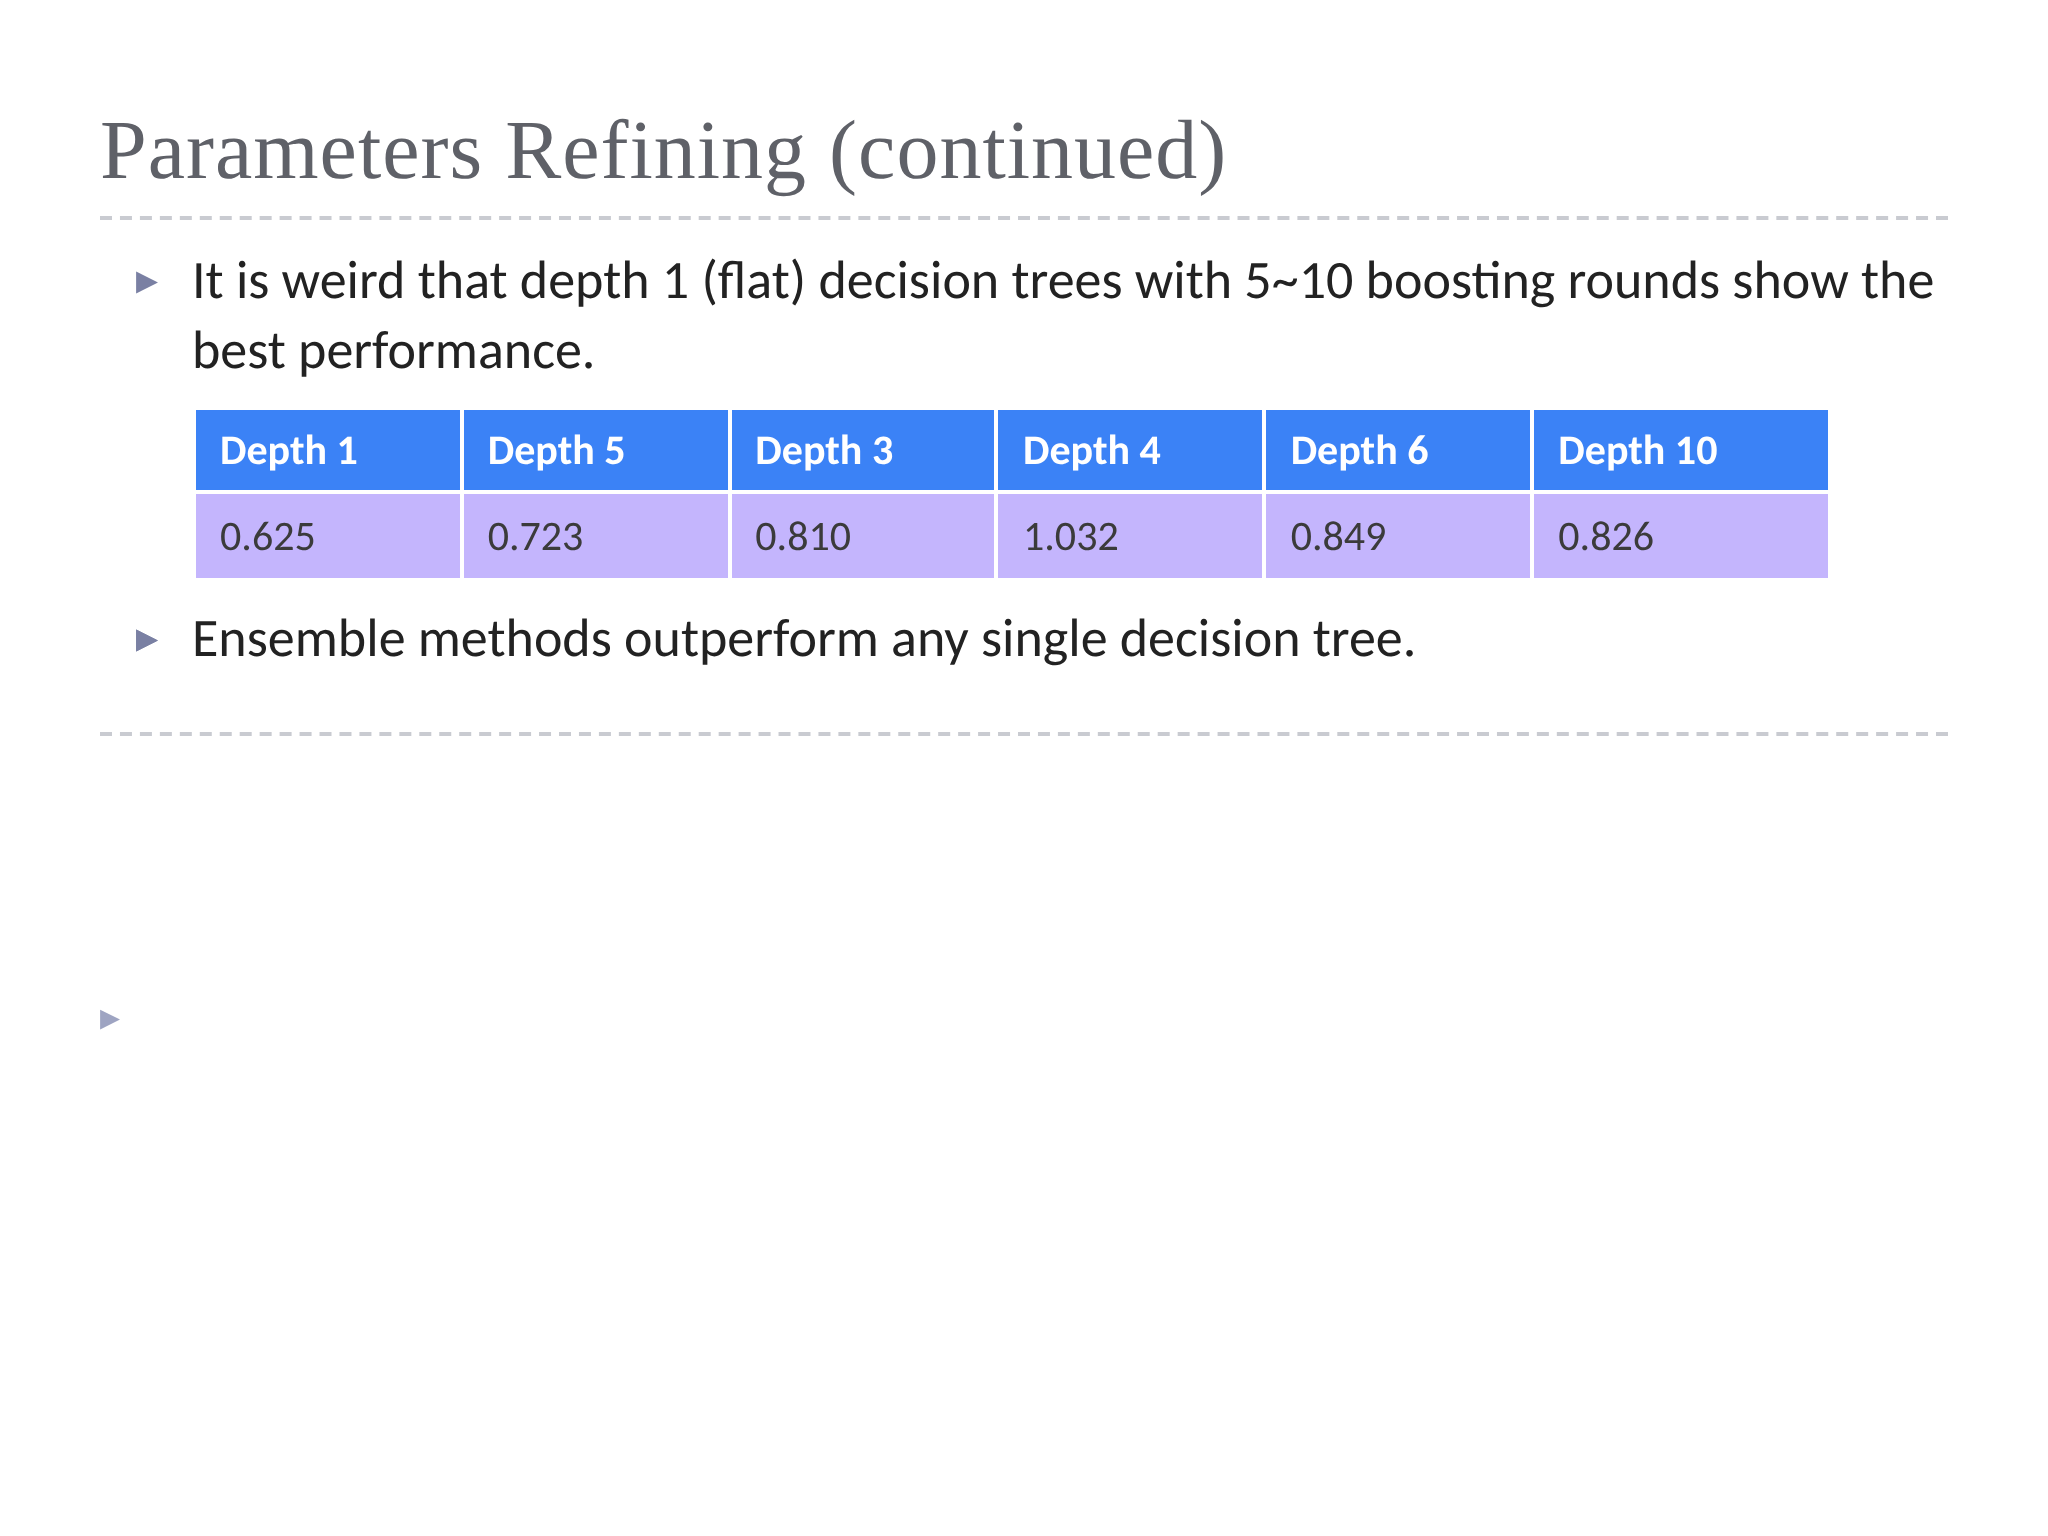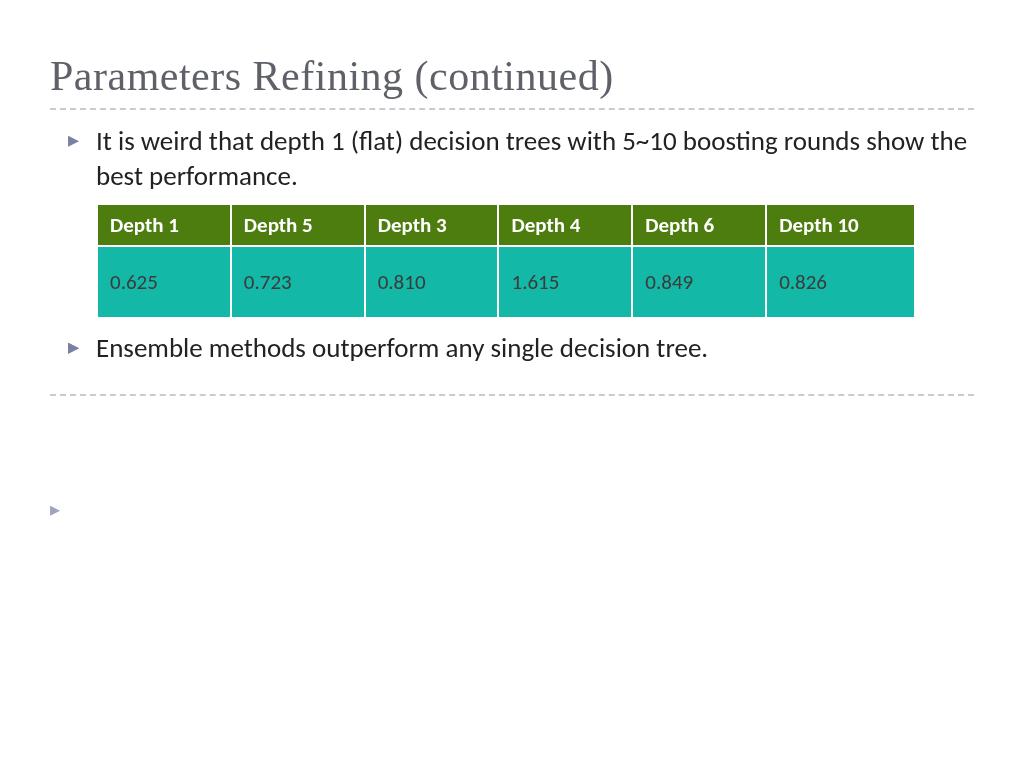--- a/index.html
+++ b/index.html
@@ -81,31 +81,31 @@
   .table-wrap {
     margin: 8px 0 12px 46px;
     width: 820px;
   }
   table.depth {
     border-collapse: collapse;
     width: 100%;
     font-size: 21px;
   }
   table.depth th {
-    background: #4d7c0f;
+    background: #3b82f6;
     color: #fff;
     font-weight: 700;
     text-align: left;
     padding: 7px 12px;
     border: 2px solid #fff;
   }
   table.depth td {
-    background: #14b8a6;
+    background: #c4b5fd;
     color: #3b3b3b;
-    padding: 22px 12px;
+    padding: 8px 12px;
     border: 2px solid #fff;
   }
   .footer-arrow {
     position: absolute;
     left: 50px;
     bottom: 30px;
     color: #9ea4c2;
     font-size: 20px;
   }
 </style>
@@ -136,21 +136,21 @@
           <th>Depth 4</th>
           <th>Depth 6</th>
           <th>Depth 10</th>
         </tr>
       </thead>
       <tbody>
         <tr>
           <td>0.625</td>
           <td>0.723</td>
           <td>0.810</td>
-          <td>1.615</td>
+          <td>1.032</td>
           <td>0.849</td>
           <td>0.826</td>
         </tr>
       </tbody>
     </table>
   </div>
 
   <ul class="bullets">
     <li>
     </li>

